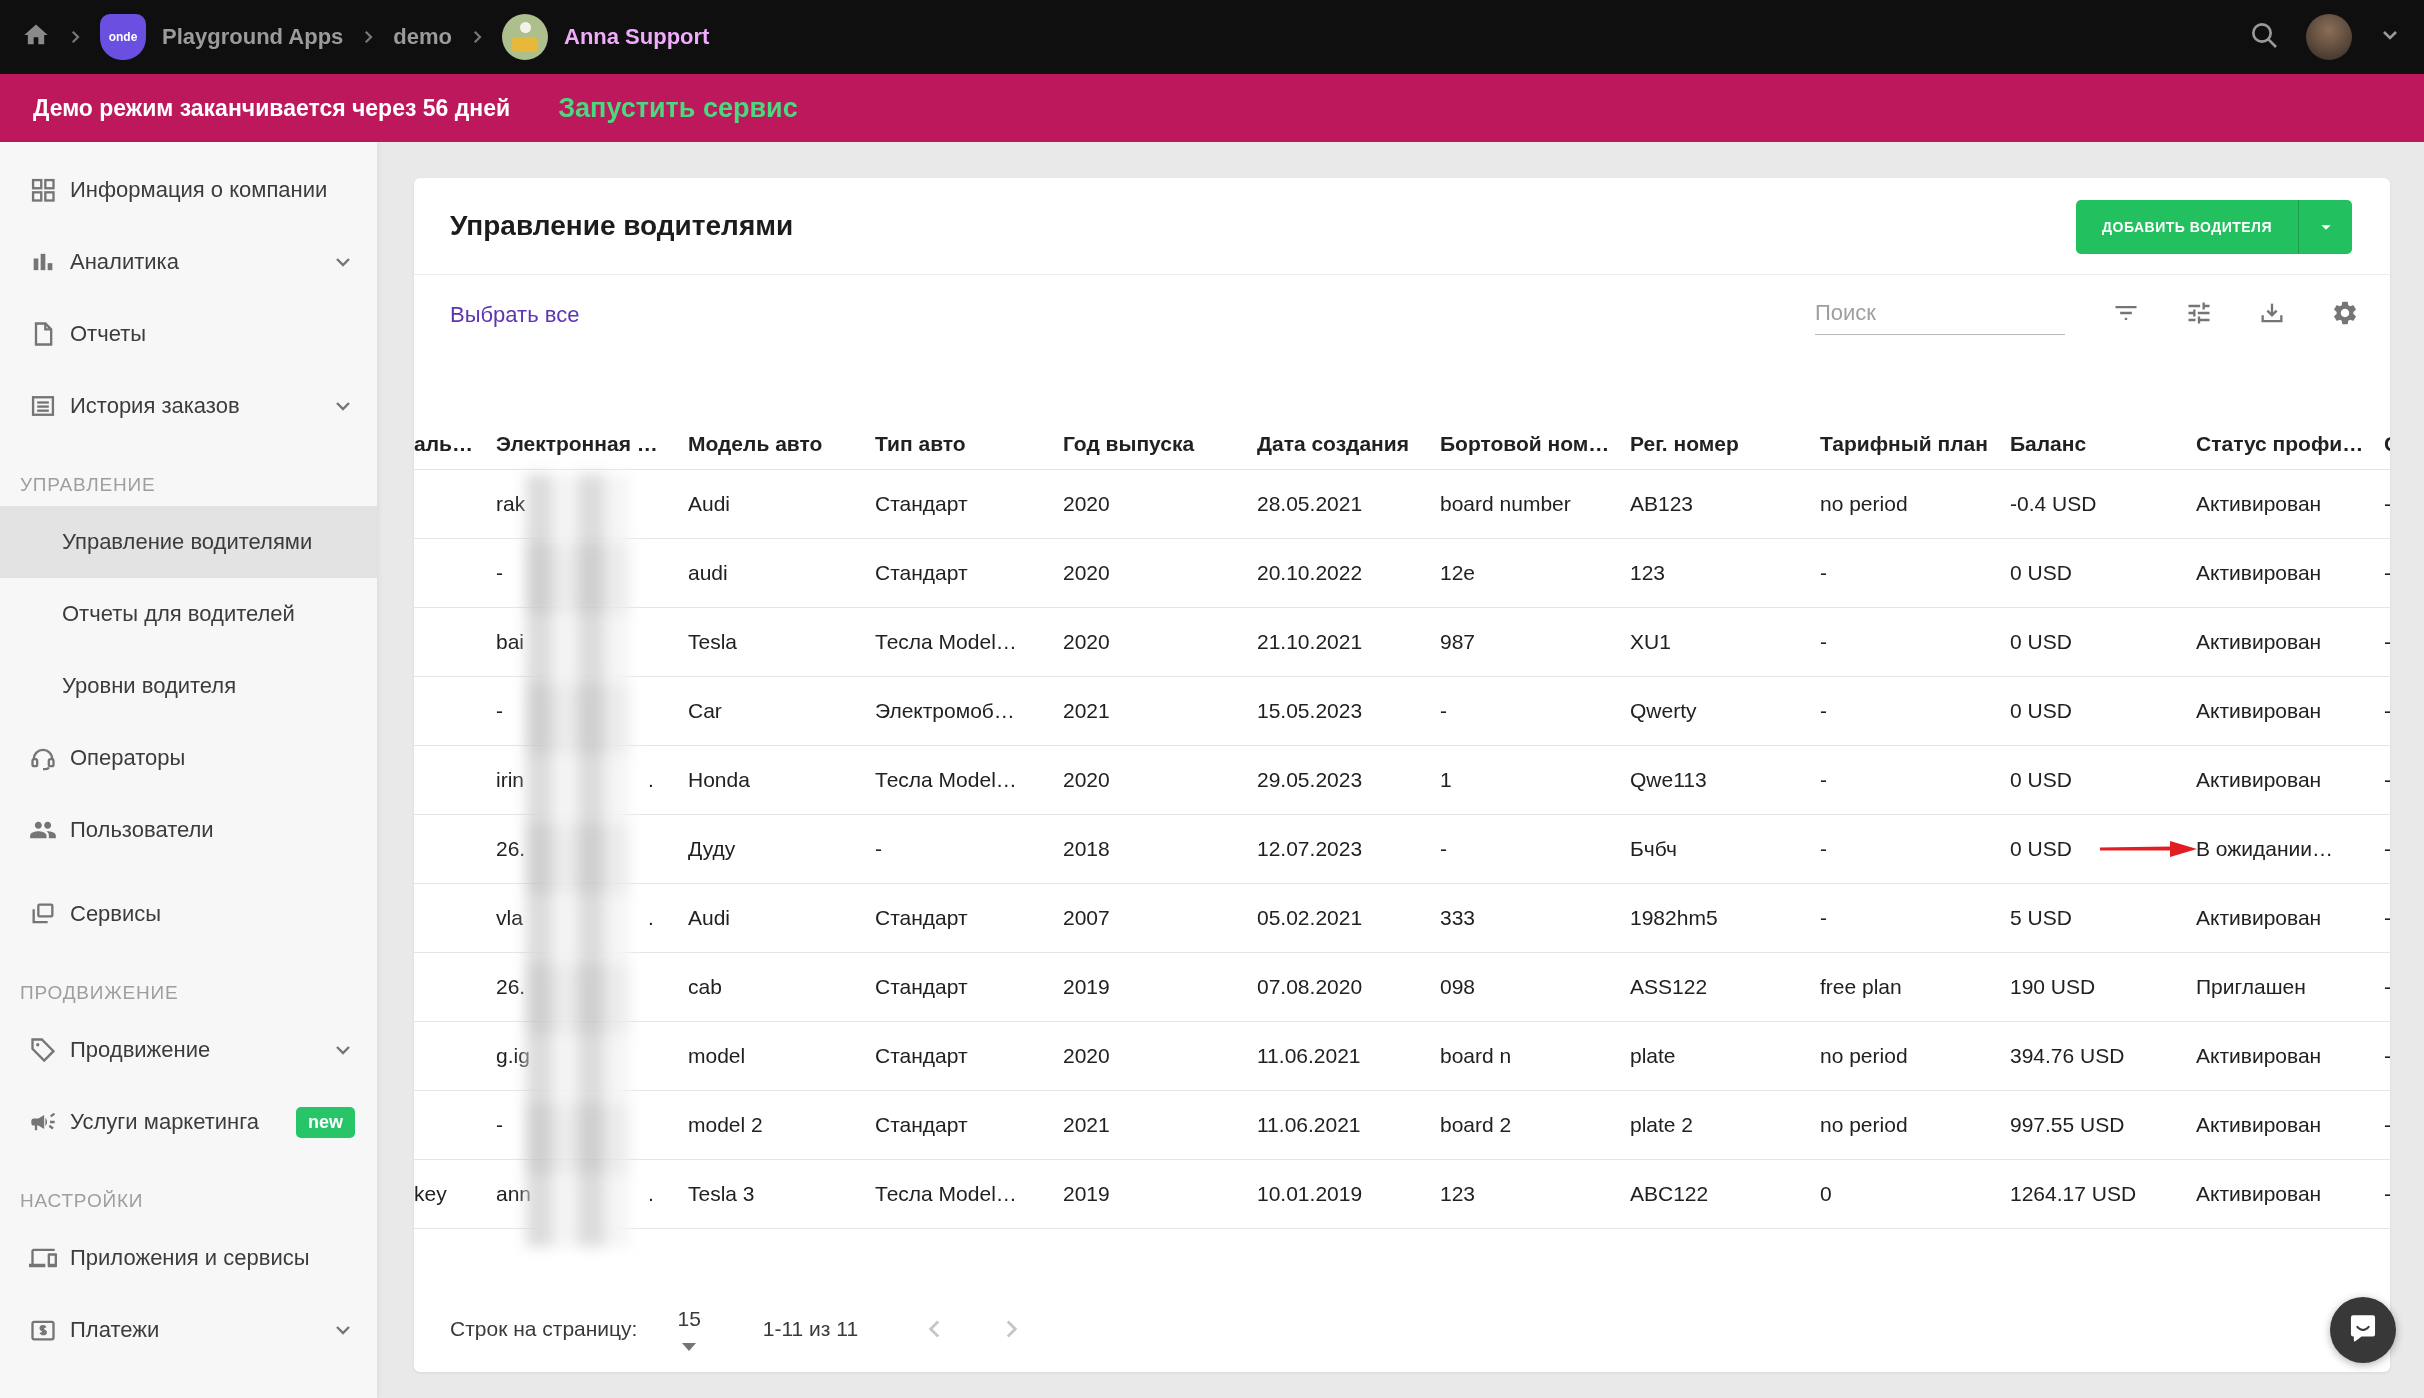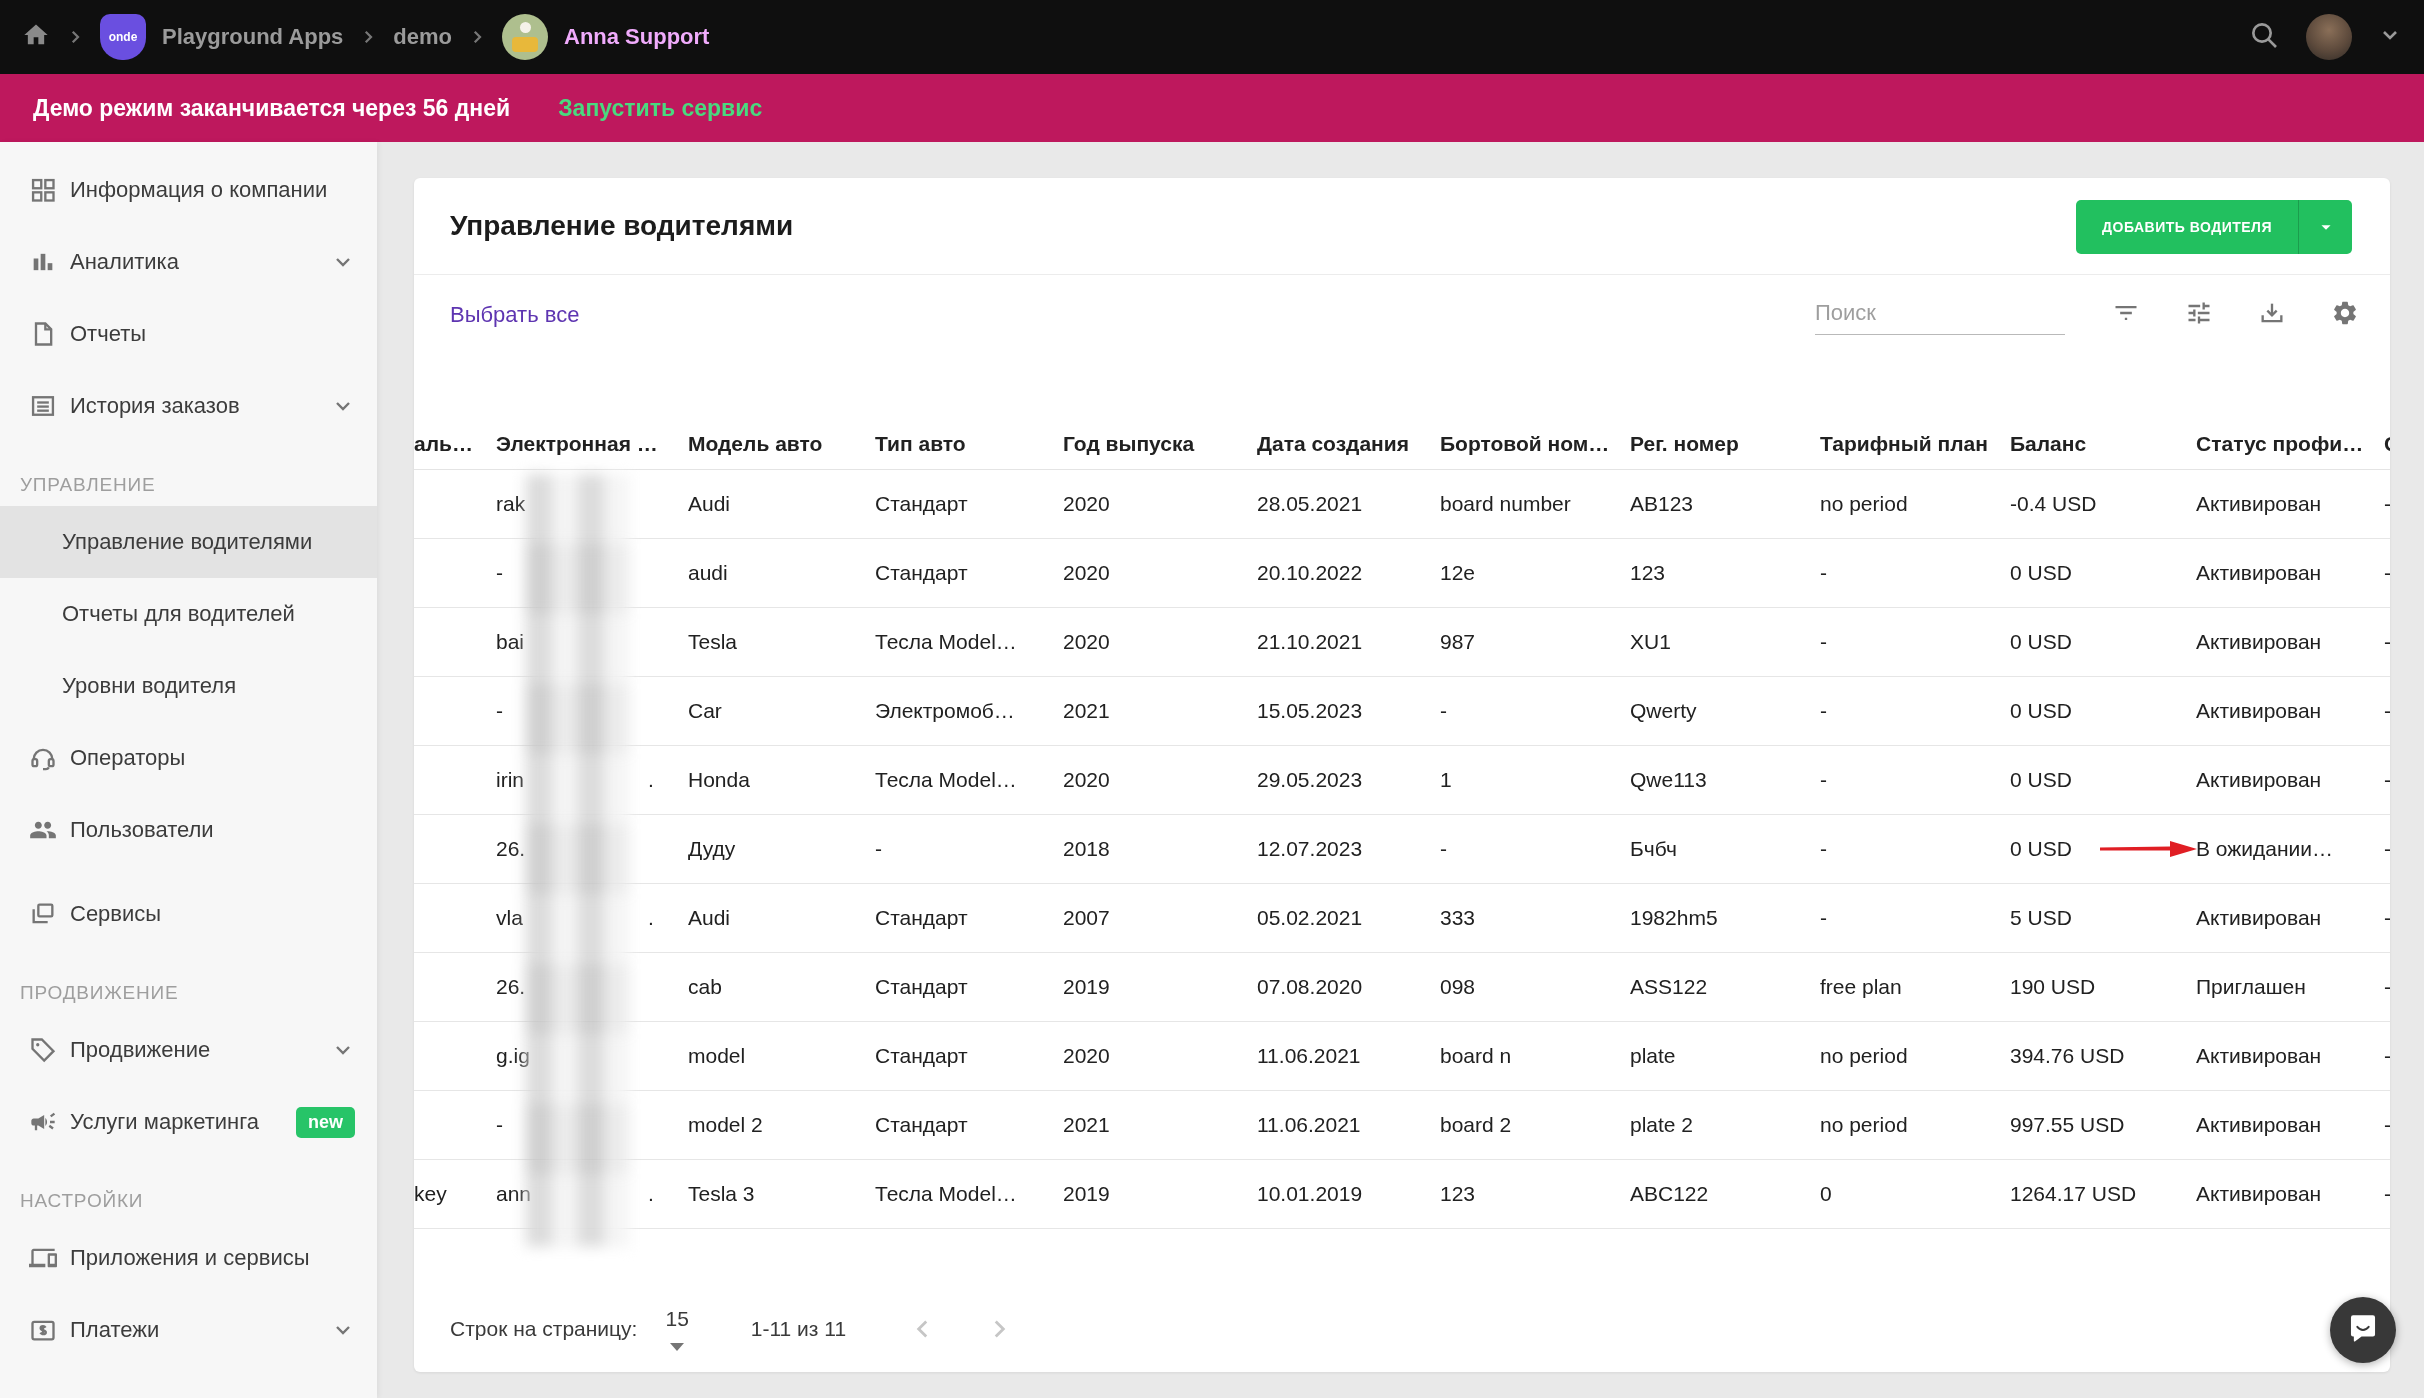--- a/index.html
+++ b/index.html
@@ -20,21 +20,21 @@
   .taxi-avatar .cab{position:absolute;left:10px;bottom:8px;width:26px;height:15px;background:#e8b83a;border-radius:4px;}
   .taxi-avatar .head{position:absolute;left:18px;top:8px;width:11px;height:11px;background:#f5f2ea;border-radius:50%;}
   .topbar-right{margin-left:auto;display:flex;align-items:center;gap:26px;}
   .user-avatar{width:46px;height:46px;border-radius:50%;
                background:radial-gradient(circle at 50% 35%,#8a6f58 0%,#5d4a3c 55%,#2f2a26 100%);}
 
   
   .banner{position:absolute;left:0;top:74px;width:2424px;height:68px;background:#be185d;
           display:flex;align-items:center;padding-left:33px;gap:48px;}
   .banner-text{color:#ffffff;font-size:23px;font-weight:700;}
-  .banner-link{color:#4ad97f;font-size:23px;font-weight:700;cursor:pointer;}
+  .banner-link{color:#4ad97f;font-size:27px;font-weight:700;cursor:pointer;}
 
   
   .app{position:absolute;left:0;top:142px;width:2424px;height:1256px;background:#e9e9e9;}
 
   
   .sidebar{position:absolute;left:0;top:0;width:377px;height:1256px;background:#f7f7f7;
            box-shadow:2px 0 5px rgba(0,0,0,.05);padding-top:12px;overflow:hidden;}
   .sb-item{height:72px;display:flex;align-items:center;padding:0 22px 0 20px;cursor:pointer;
            font-size:22px;color:#3c3c3c;margin-left:8px;}
   .sb-item .sb-icon{width:30px;height:30px;margin-right:12px;flex:0 0 30px;display:flex;align-items:center;justify-content:center;}
@@ -83,21 +83,21 @@
       background:
         repeating-linear-gradient(90deg, rgba(190,190,190,.55) 0 26px, rgba(240,240,240,.65) 26px 52px),
         repeating-linear-gradient(180deg, rgba(255,255,255,.75) 0 70px, rgba(205,205,205,.55) 70px 140px);
       filter:blur(7px);}
 
   .red-arrow{position:absolute;left:1686px;top:662px;width:98px;height:18px;z-index:4;}
 
   
   .pagination{position:absolute;left:36px;top:1128px;height:46px;display:flex;align-items:center;
               font-size:21px;color:#3a3a3a;}
-  .pag-label{margin-right:28px;}
+  .pag-label{margin-right:40px;}
   .pag-select{display:flex;align-items:center;gap:12px;cursor:pointer;flex-direction:column;}
   .pag-caret{width:0;height:0;border-left:7px solid transparent;border-right:7px solid transparent;
              border-top:8px solid #757575;}
   .pag-range{margin-left:62px;}
   .pag-chevrons{margin-left:64px;display:flex;gap:50px;}
   .pag-chev{cursor:pointer;display:flex;align-items:center;}
 
   
   .chat-fab{position:absolute;left:2330px;top:1297px;width:66px;height:66px;border-radius:50%;
             background:#383838;display:flex;align-items:center;justify-content:center;cursor:pointer;

